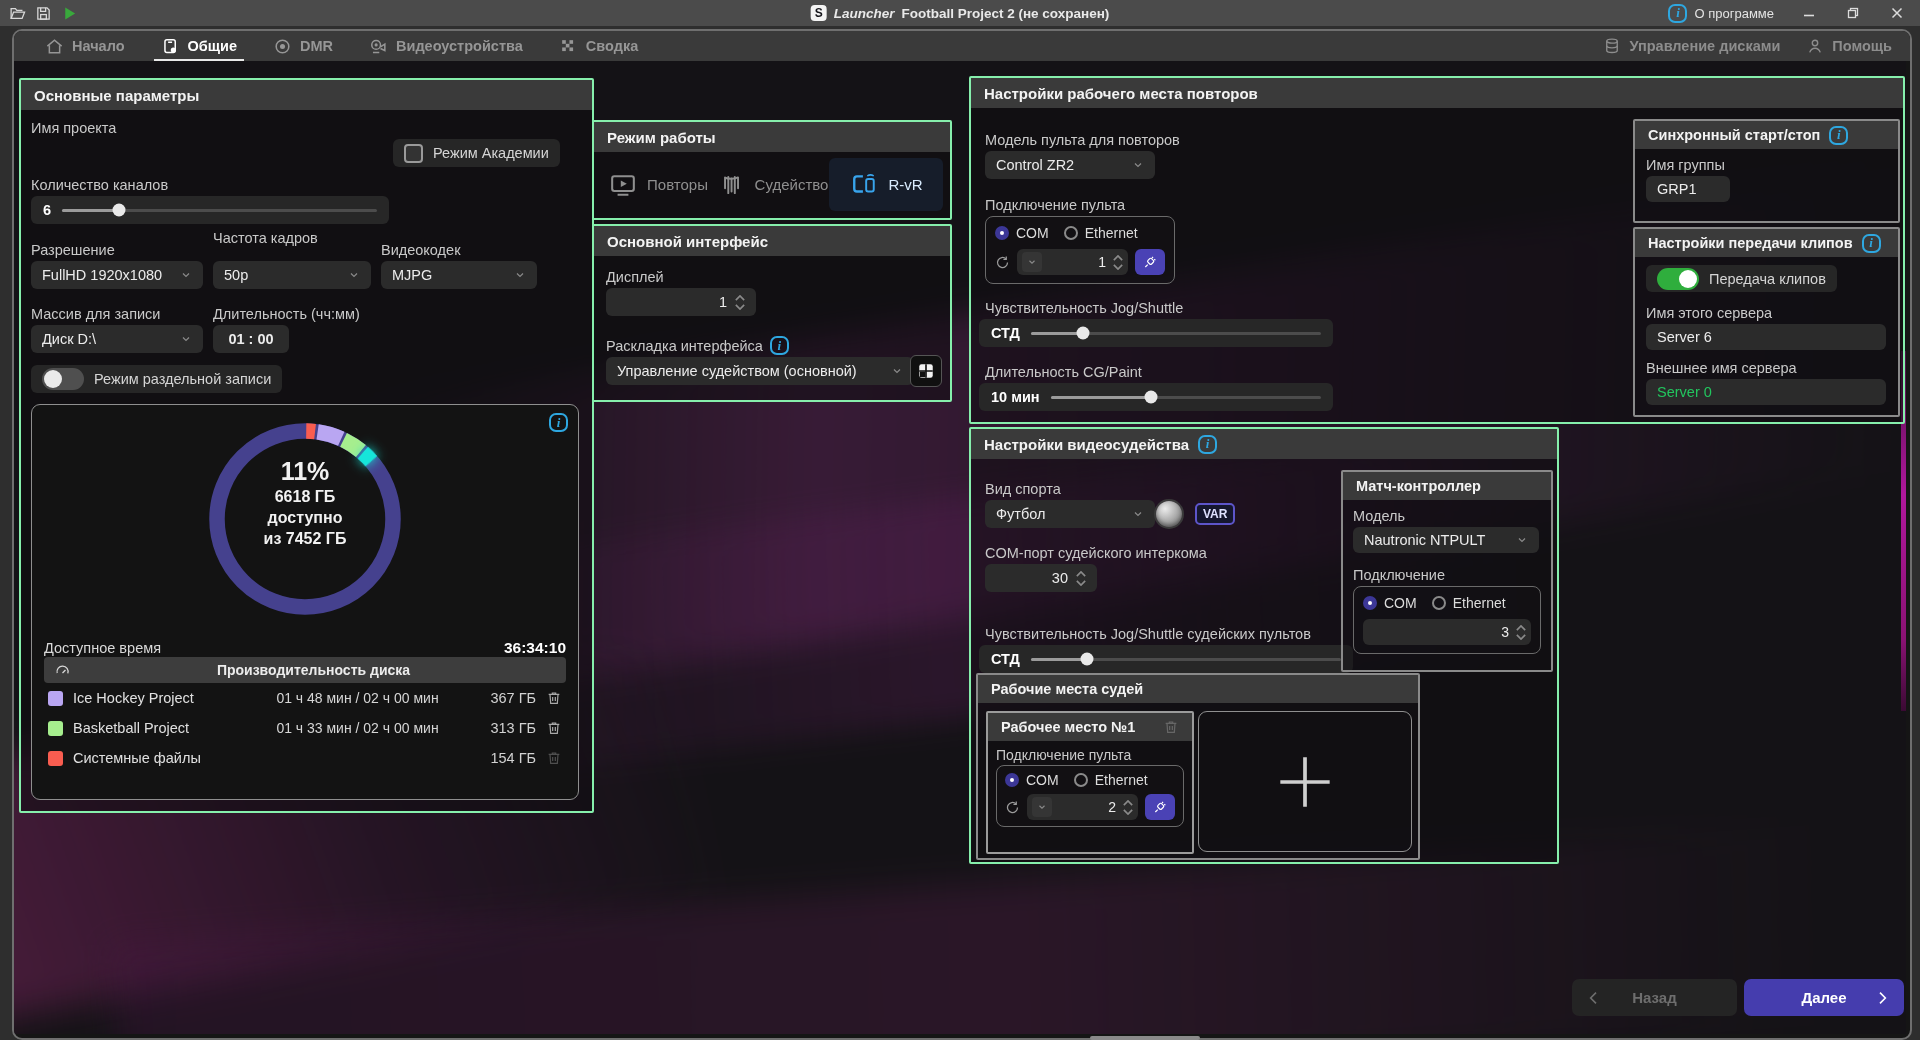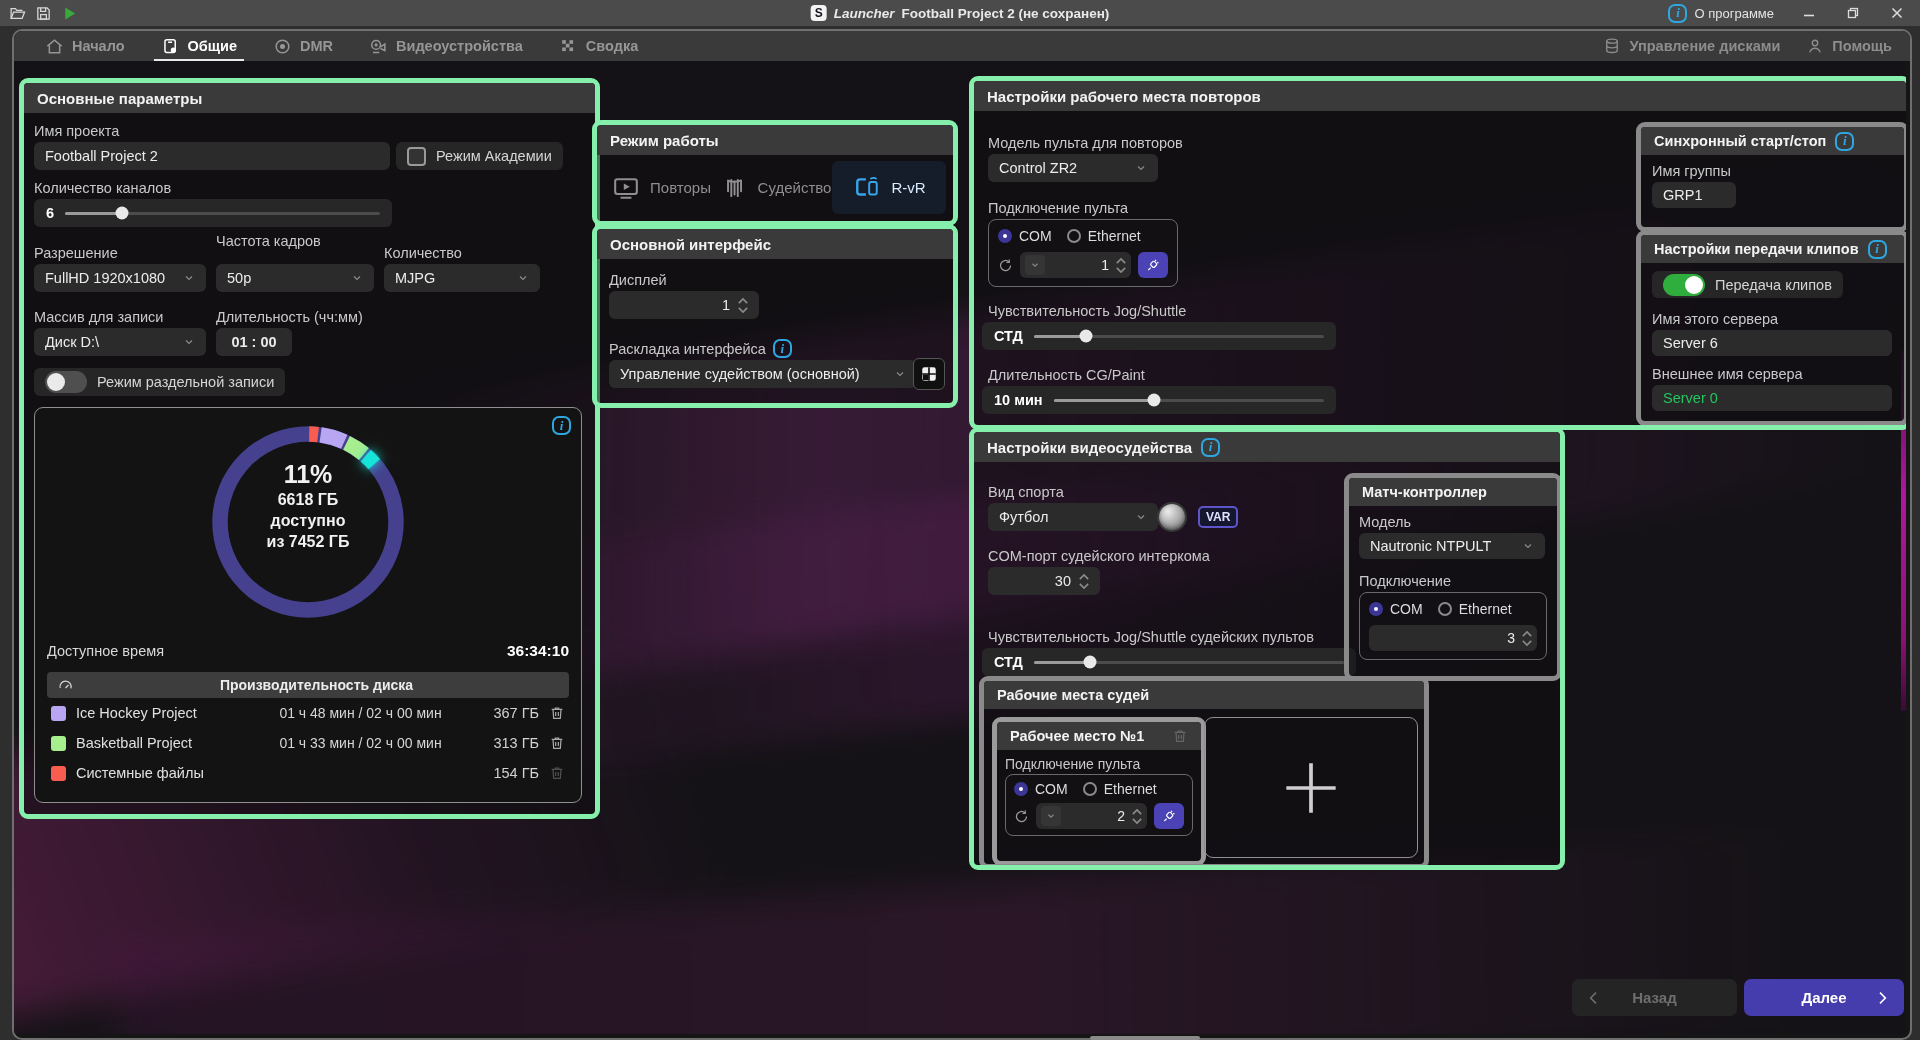--- a/index.html
+++ b/index.html
@@ -21,21 +21,21 @@
   .tab svg{width:19px;height:19px}
   .tab.active{color:#ffffff}
   .tab.active::after{content:"";position:absolute;left:-2px;right:-2px;bottom:0;height:2px;background:#e9e9e9}
   .tabbar-right{margin-left:auto;display:flex;align-items:center;gap:26px;margin-right:18px;color:#8d8d8d;font-weight:bold}
   .tb-action{display:flex;align-items:center;gap:8px;white-space:nowrap}
   .tb-action svg{width:18px;height:18px}
   
   .content{position:absolute;left:0;top:30px;width:1892px;height:973px;background:#141216;overflow:hidden}
   .streak{position:absolute;pointer-events:none}
   
-  .panel{position:absolute;border:5px solid #86efac;border-radius:9px;background:rgba(15,13,17,.55);overflow:hidden}
+  .panel{position:absolute;border:2px solid #86efac;border-radius:2px;background:rgba(15,13,17,.55);overflow:hidden}
   .phead{height:30px;background:#3a3a3a;display:flex;align-items:center;gap:9px;padding:0 13px;font-weight:bold;font-size:15px;color:#f3f3f3}
   .sub{border-color:#8a8a8a;background:rgba(18,16,20,.45)}
   .sub .phead{height:28px;font-size:14.5px}
   .lbl{position:absolute;font-size:14.5px;color:#c9c9c9;white-space:nowrap;display:flex;align-items:center;gap:7px}
   .inp{position:absolute;background:#2b2b2b;border-radius:6px;color:#ececec;font-size:14.5px;display:flex;align-items:center;padding:0 11px;height:28px;white-space:nowrap;overflow:hidden}
   .sel .chev{margin-left:auto;flex:0 0 auto}
   .chev svg{width:12px;height:12px}
   .pill{position:absolute;background:#262626;border-radius:6px;display:flex;align-items:center;gap:10px;padding:0 11px;height:28px;color:#d5d5d5;font-size:14.5px;white-space:nowrap}
   .cb{width:15px;height:15px;border:2px solid #9a9a9a;border-radius:4px;background:#333333;flex:0 0 auto}
   .tg{width:42px;height:22px;border-radius:11px;background:#4f4f4f;position:relative;flex:0 0 auto}
@@ -71,21 +71,21 @@
   
   .info{display:inline-flex;align-items:center;justify-content:center;width:19px;height:19px;border:2px solid #2ea7e0;border-radius:7px;color:#2ea7e0;font-weight:bold;font-size:13px;font-family:"Liberation Serif",serif;font-style:italic;box-sizing:border-box;flex:0 0 auto}
   
   .chartbox{position:absolute;border:1px solid #8f8f8f;border-radius:9px;background:#131313;padding:8px 12px;box-sizing:border-box}
   .donut-wrap{position:relative;width:100%;height:212px;display:flex;justify-content:center}
   .donut-center{position:absolute;left:0;right:0;top:44px;text-align:center;color:#f2f2f2}
   .dc1{font-size:25px;font-weight:bold}
   .dc2{font-size:16px;font-weight:bold;line-height:21px}
   .time-row{display:flex;align-items:center;justify-content:space-between;margin-top:14px;color:#d9d9d9;font-size:14.5px}
   .time-row b{color:#ffffff;font-size:15.5px}
-  .tbl-head{margin-top:12px;height:26px;background:#3d3d3d;border-radius:4px;display:flex;align-items:center;padding:0 10px;color:#ececec;font-weight:bold;font-size:14px}
+  .tbl-head{margin-top:0;height:26px;background:#3d3d3d;border-radius:4px;display:flex;align-items:center;padding:0 10px;color:#ececec;font-weight:bold;font-size:14px}
   .tbl-head .ttl{flex:1;text-align:center}
   .tbl-head svg{width:17px;height:17px;color:#d9d9d9}
   .trow{display:flex;align-items:center;height:30px;padding:0 4px;color:#e0e0e0;font-size:14.5px}
   .sq{width:15px;height:15px;border-radius:3px;margin-right:10px;flex:0 0 auto}
   .rn{width:170px;white-space:nowrap;overflow:hidden}
   .rd{flex:1;text-align:center;color:#d6d6d6;font-size:14px;white-space:nowrap}
   .rs{width:64px;text-align:right;color:#d2d2d2;margin-right:10px;white-space:nowrap}
   .rt{color:#a9a9a9}
   .rt.dim{opacity:.4}
   .rt svg{width:16px;height:16px}
@@ -243,40 +243,37 @@
     <div class="streak" style="left:-80px;top:640px;width:760px;height:260px;background:linear-gradient(80deg,rgba(160,44,120,.38),rgba(90,26,80,.22) 60%,transparent);transform:rotate(-10deg);filter:blur(18px)"></div>
     <div class="streak" style="left:100px;top:820px;width:1800px;height:200px;background:linear-gradient(93deg,rgba(70,22,66,.30),rgba(120,38,100,.22) 50%,transparent 95%);transform:rotate(-4deg);filter:blur(16px)"></div>
     <div class="rsliver"></div>
 
     <div class="panel" style="left:5px;top:17px;width:571px;height:731px">
       <div class="phead">
           <span>Основные параметры</span>
         </div>
 
       <div class="lbl" style="left:10px;top:40px">Имя проекта</div>
-      <div class="inp" style="left:10px;top:59px;width:334px">
-          <span>Football Project 2</span>
-        </div>
       <div class="pill" style="left:372px;top:59px">
         <span class="cb"></span>
         <span>Режим Академии</span>
       </div>
 
       <div class="lbl" style="left:10px;top:97px">Количество каналов</div>
       <div class="slider" style="left:10px;top:116px;width:334px">
         <span class="sl-label">6</span>
         <div class="sl-track">
             <div class="sl-fill" style="width: 18%;"></div>
             <div class="sl-handle" style="left: 18%;"></div>
           </div>
       </div>
 
       <div class="lbl" style="left:10px;top:162px">Разрешение</div>
       <div class="lbl" style="left:192px;top:150px">Частота кадров</div>
-      <div class="lbl" style="left:360px;top:162px">Количество</div>
+      <div class="lbl" style="left:360px;top:162px">Видеокодек</div>
       <div class="inp sel" style="left:10px;top:181px;width:150px">
           <span>FullHD 1920x1080</span>
           <span class="chev">
             <svg viewBox="0 0 24 24" fill="none" stroke="#8a8a8a" stroke-width="2.4">
               <path d="M6 9l6 6 6-6"></path>
             </svg>
           </span>
         </div>
       <div class="inp sel" style="left:192px;top:181px;width:136px">
           <span>50p</span>

